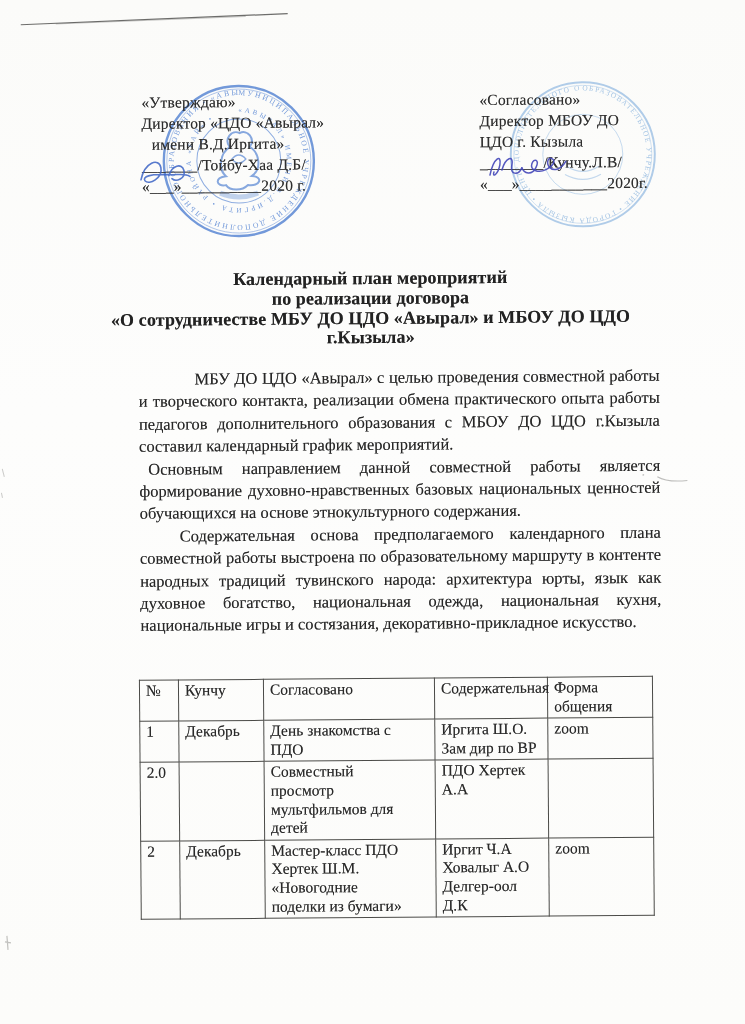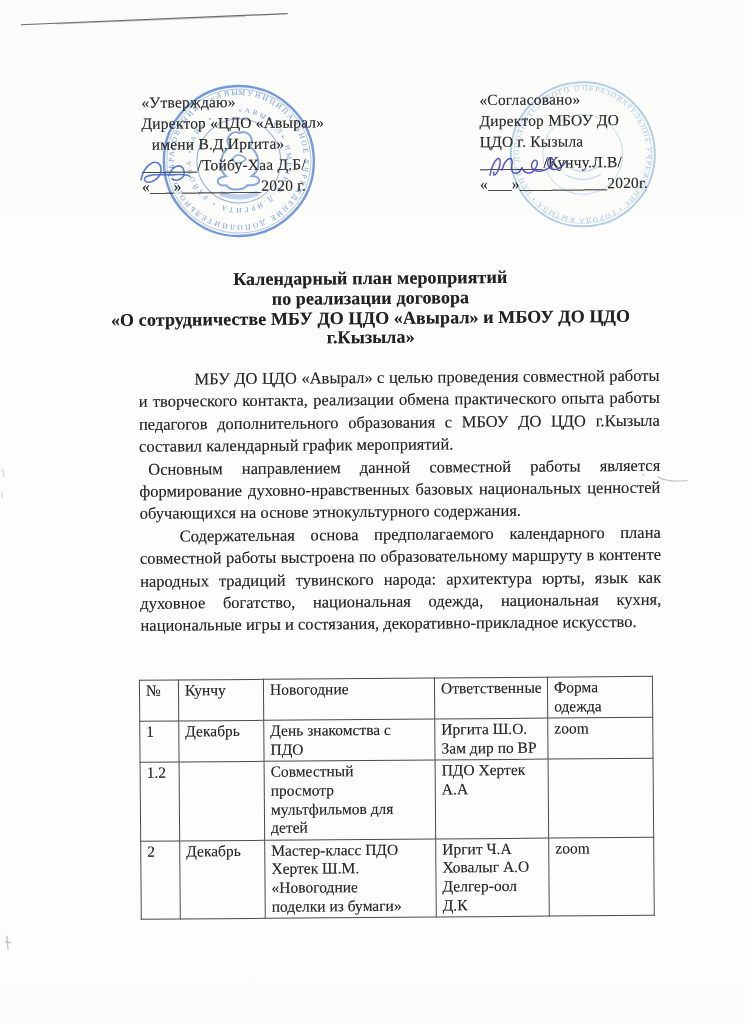--- a/index.html
+++ b/index.html
@@ -157,28 +157,28 @@
       </colgroup>
       <tbody>
         <tr>
           <th>
               <span class="pre">№</span>
             </th>
           <th>
               <span class="pre">Кунчу</span>
             </th>
           <th>
-              <span class="pre">Новогодние</span>
-            </th>
-          <th>
-              <span class="pre">Ответственные</span>
+              <span class="pre">Согласовано</span>
+            </th>
+          <th>
+              <span class="pre">Содержательная</span>
             </th>
           <th>
               <span class="pre">Форма
-одежда</span>
+общения</span>
             </th>
         </tr>
         <tr>
           <td>
               <span class="pre">1</span>
             </td>
           <td>
               <span class="pre">Декабрь</span>
             </td>
           <td class="just">
@@ -188,21 +188,21 @@
           <td>
               <span class="pre">Иргита Ш.О.
 Зам дир по ВР</span>
             </td>
           <td>
               <span class="pre">zoom</span>
             </td>
         </tr>
         <tr>
           <td>
-              <span class="pre">1.2</span>
+              <span class="pre">2.0</span>
             </td>
           <td>
               <span class="pre"></span>
             </td>
           <td class="just">
               <span class="pre">Совместный
 просмотр
 мультфильмов для
 детей</span>
             </td>

